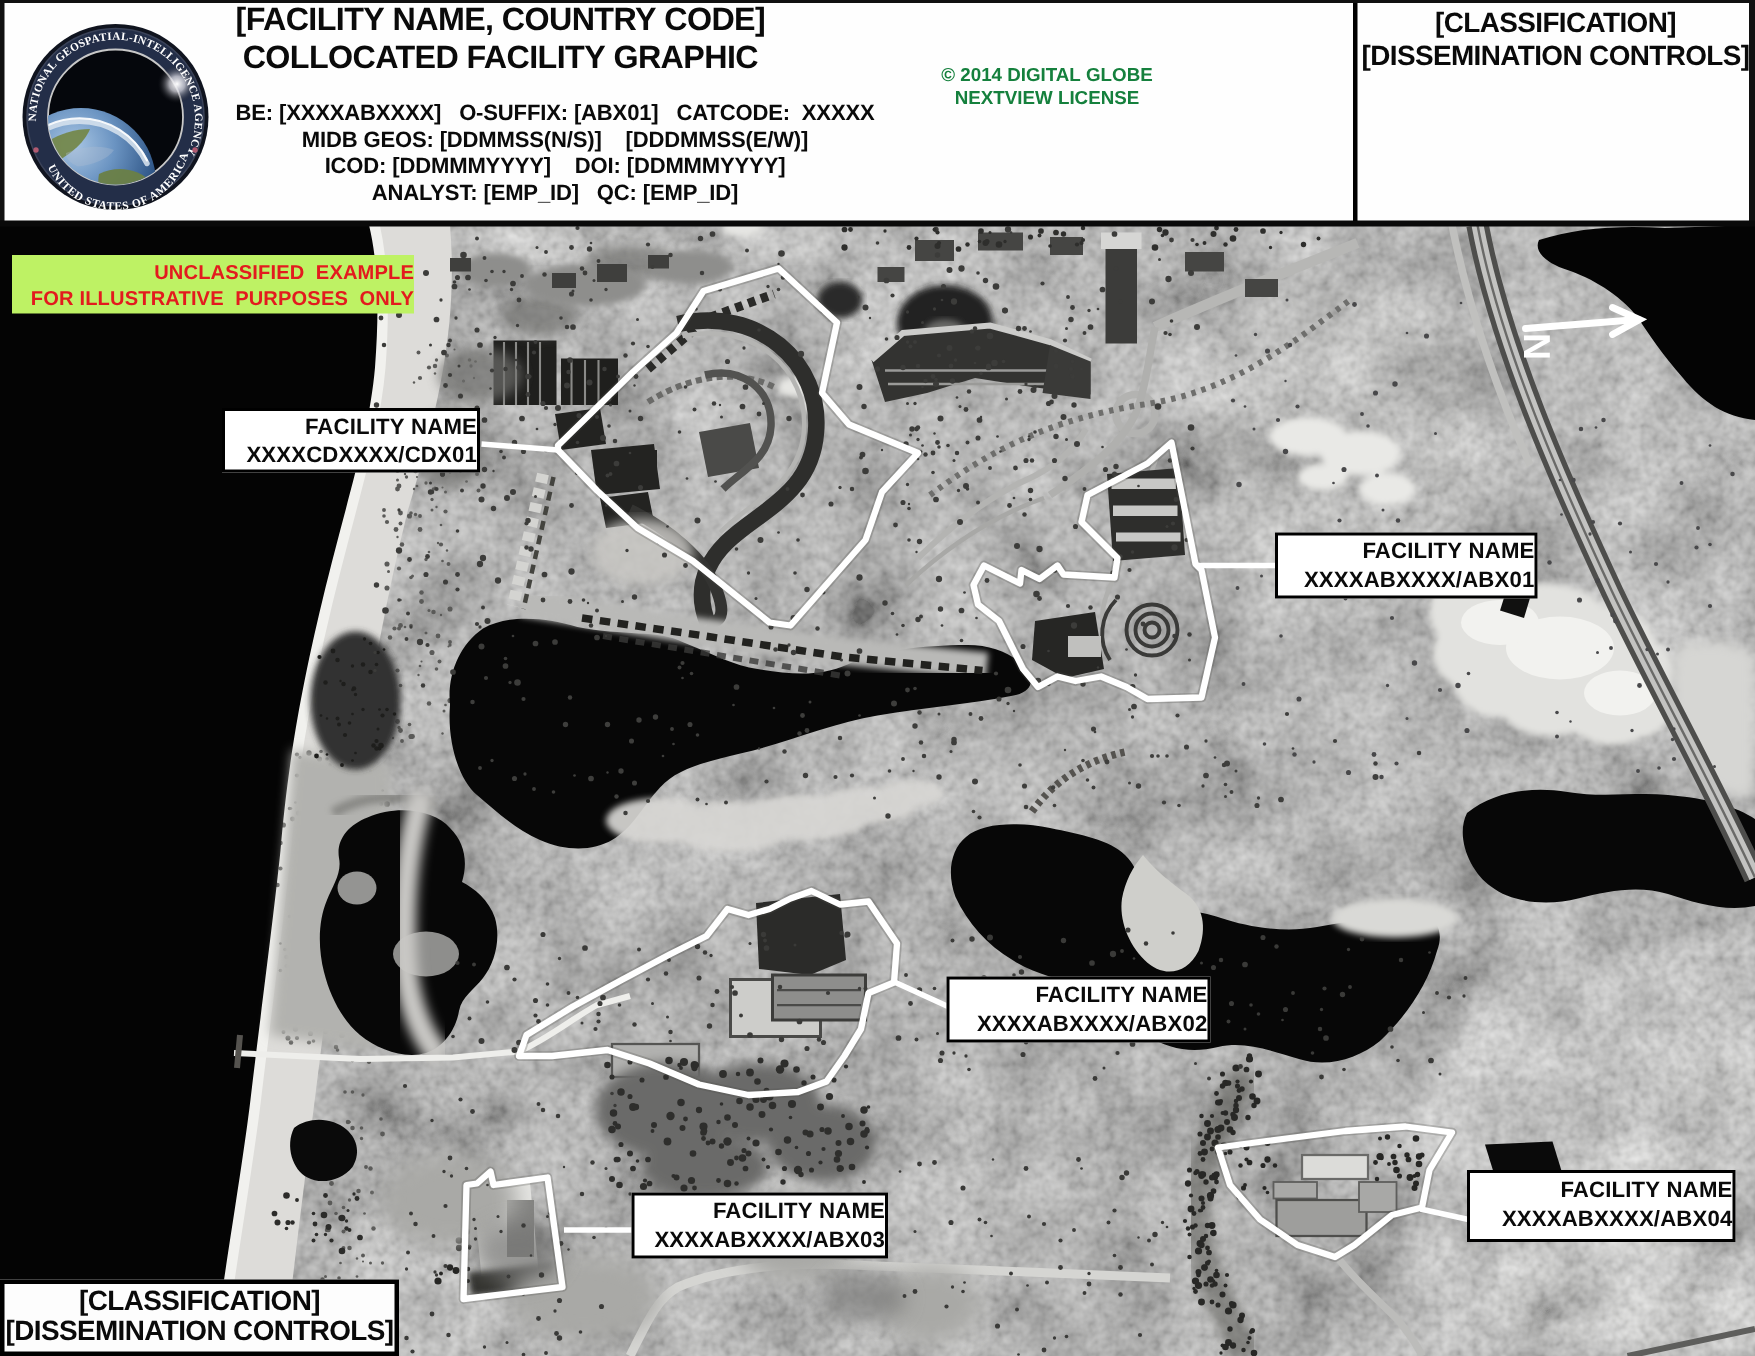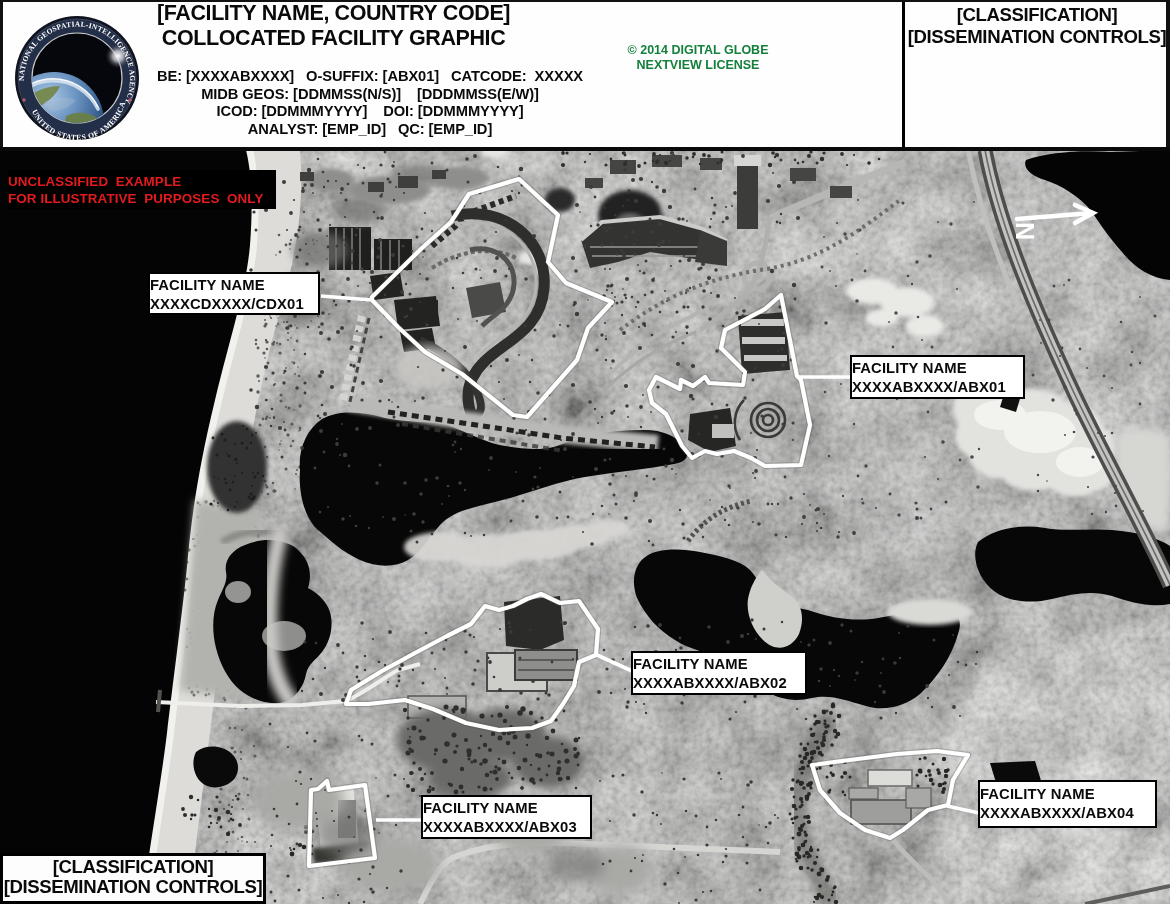--- a/index.html
+++ b/index.html
@@ -2,21 +2,21 @@
 <html><head>
 <meta charset="utf-8">
 <title>Collocated Facility Graphic</title>
 <style>
 html,body { margin:0; padding:0; background:#ffffff; }
 * { box-sizing:border-box; }
 .page { position:relative; width:1170px; height:904px; overflow:hidden; background:#fff;
   font-family:"Liberation Sans", sans-serif; }
 .b { font-weight:bold;text-align:center; }
 .abs { position:absolute; }
-.fbox { position:absolute; background:#fff; border:2.5px solid #000; text-align:left;
+.fbox { position:absolute; background:#fff; border:2.5px solid #000; text-align:right;
   font-weight:bold; font-size:14.8px; line-height:18.5px; letter-spacing:0.1px; color:#0a0a0a; }
 </style>
 </head>
 <body>
 <div class="page">
 
 <div class="abs" style="left:0;top:0;width:1170px;height:150px;background:#fefefe;"></div>
 
 <svg width="128" height="130" viewBox="0 0 128 130" style="position:absolute;left:14px;top:14px;">
 <defs>
@@ -2189,21 +2189,21 @@
 <g stroke="#ffffff" stroke-width="4.6" fill="none" stroke-linecap="round">
 <line x1="1017" y1="219" x2="1092" y2="213"></line>
 <path d="M1075,205 L1093,213 L1075,223"></path>
 </g>
 
 <text x="1016" y="222" transform="rotate(90 1016 222)" font-family="Liberation Sans, sans-serif" font-size="25" font-weight="bold" fill="#ffffff">N</text>
 </svg>
 
 <div class="abs" style="left:0;top:147px;width:1170px;height:4px;background:#0a0a0a;"></div>
 
-<div class="abs b" style="left:8px;top:170px;width:268px;height:39px;background:#000000;color:#e31b1e;text-align:left;font-size:13.4px;line-height:16.5px;padding-top:4px;letter-spacing:0.1px;">UNCLASSIFIED&nbsp;&nbsp;EXAMPLE<br>FOR&nbsp;ILLUSTRATIVE&nbsp;&nbsp;PURPOSES&nbsp;&nbsp;ONLY</div>
+<div class="abs b" style="left:8px;top:170px;width:268px;height:39px;background:#bef264;color:#e31b1e;text-align:right;font-size:13.4px;line-height:16.5px;padding-top:4px;letter-spacing:0.1px;">UNCLASSIFIED&nbsp;&nbsp;EXAMPLE<br>FOR&nbsp;ILLUSTRATIVE&nbsp;&nbsp;PURPOSES&nbsp;&nbsp;ONLY</div>
 
 <div class="fbox" style="left:148px;top:272px;width:172px;height:43px;padding-top:2px;">FACILITY&nbsp;NAME<br>XXXXCDXXXX/CDX01</div>
 
 <div class="fbox" style="left:850px;top:355px;width:175px;height:44px;padding-top:2px;">FACILITY&nbsp;NAME<br>XXXXABXXXX/ABX01</div>
 
 <div class="fbox" style="left:631px;top:651px;width:176px;height:44px;padding-top:2px;">FACILITY&nbsp;NAME<br>XXXXABXXXX/ABX02</div>
 
 <div class="fbox" style="left:421px;top:795px;width:171px;height:44px;padding-top:2px;">FACILITY&nbsp;NAME<br>XXXXABXXXX/ABX03</div>
 
 <div class="fbox" style="left:978px;top:780px;width:179px;height:48px;padding-top:3px;">FACILITY&nbsp;NAME<br>XXXXABXXXX/ABX04</div>

